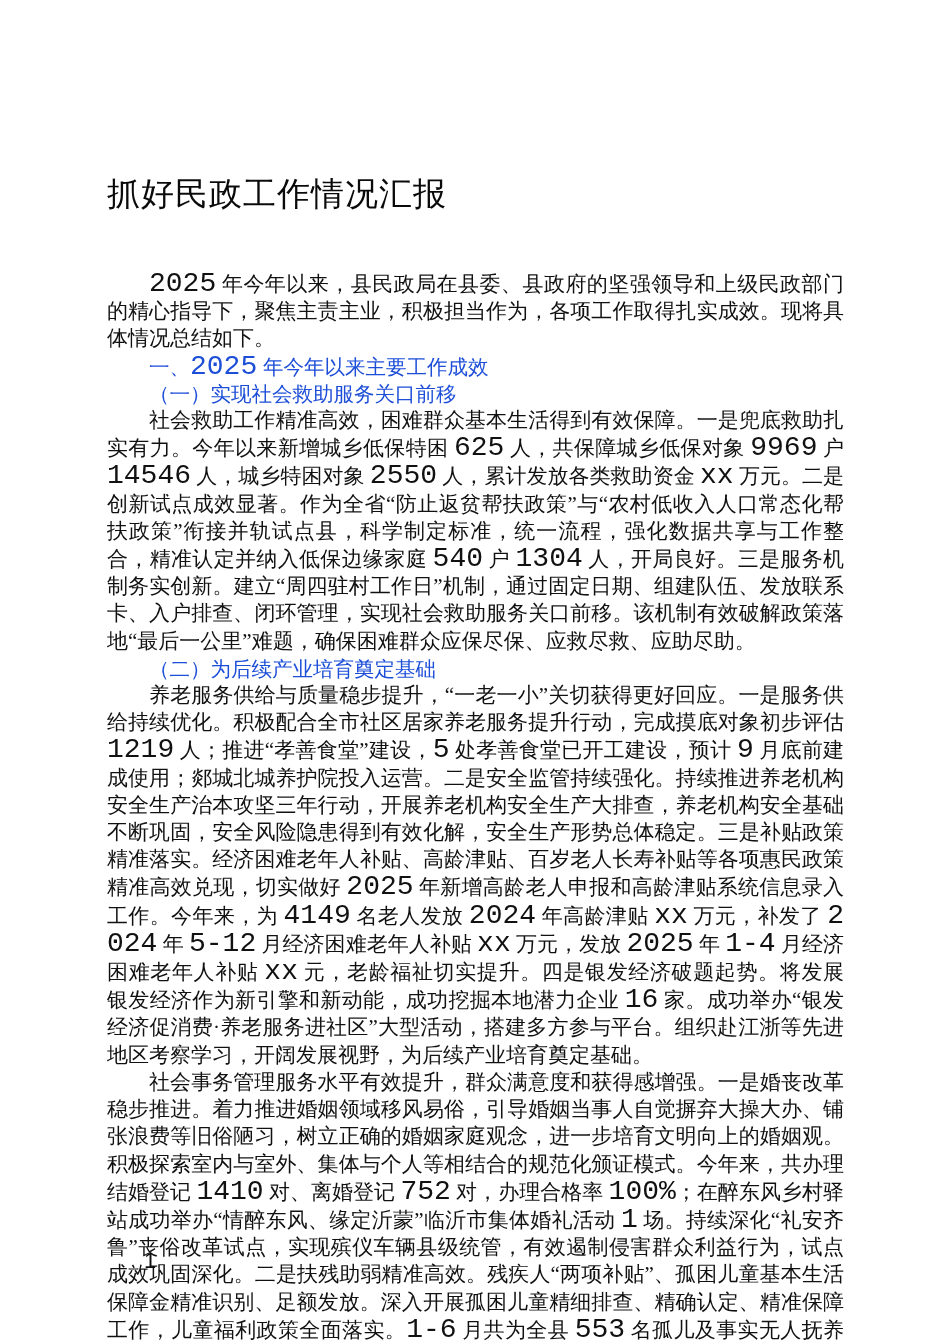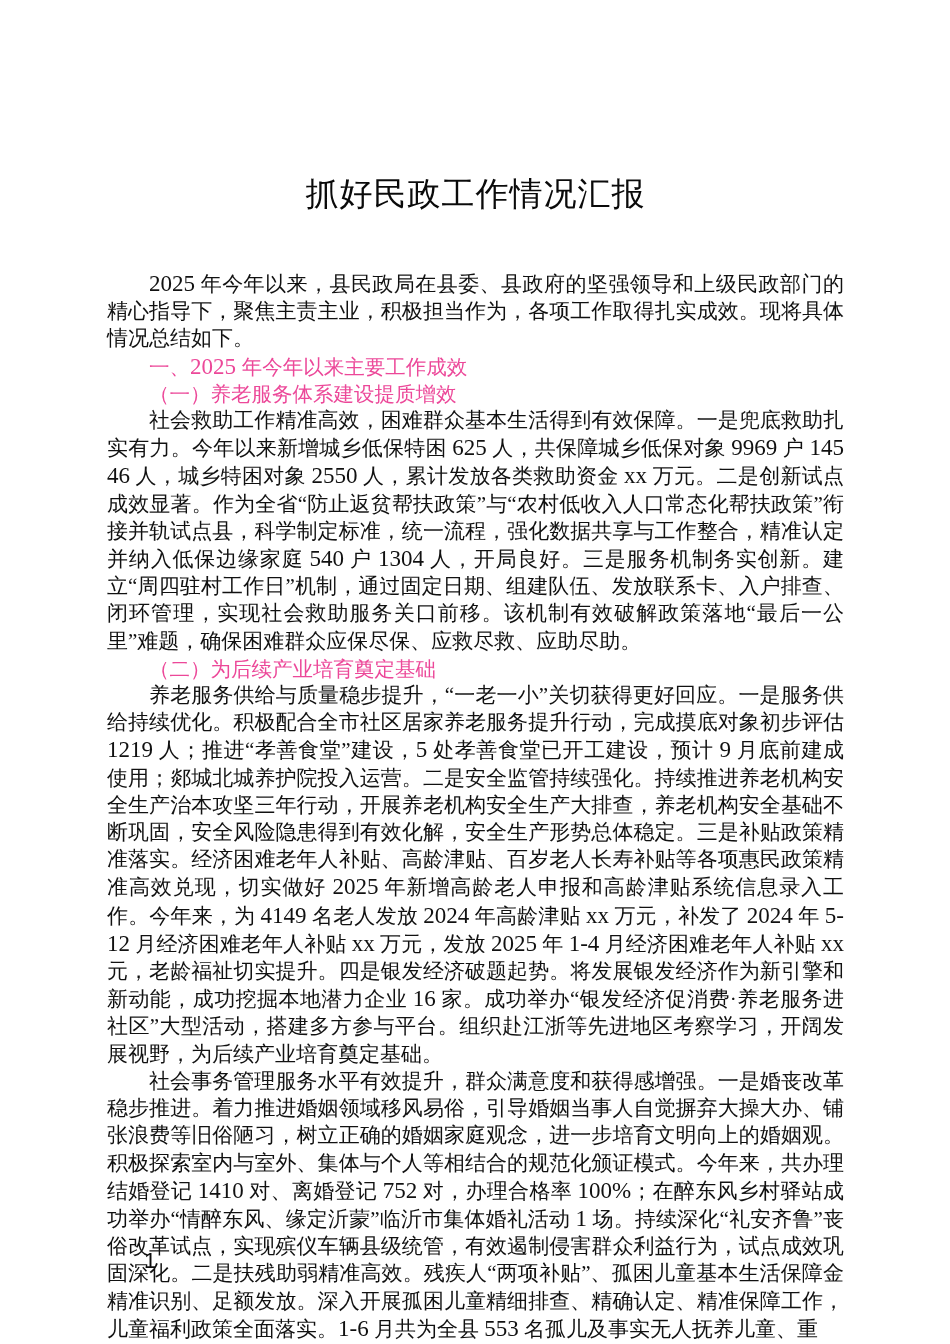--- a/index.html
+++ b/index.html
@@ -19,21 +19,20 @@
     position: absolute;
     left: 107px;
     top: 172px;
     width: 737px;
   }
   .doc-title {
     font-family: Liberation Sans, sans-serif;
     font-size: 33px;
     line-height: 44px;
     font-weight: 400;
-    text-align: center;
     color: #0a0a0a;
     letter-spacing: 1px;
     margin: 0 0 0 0;
     padding: 0;
   }
   .spacer-after-title {
     height: 54px;
   }
   p.body-para {
     font-family: "Liberation Serif", "DejaVu Serif", serif;
@@ -45,31 +44,31 @@
     text-align: justify;
     text-justify: inter-ideograph;
     text-indent: 42px;
     word-break: break-all;
     letter-spacing: 0px;
   }
   p.heading-para {
     font-family: "Liberation Sans", "DejaVu Sans", sans-serif;
     font-size: 20.5px;
     line-height: 27.2px;
-    color: #ec4899;
+    color: #1d4ed8;
     margin: 0;
     padding: 0;
     text-align: left;
     text-indent: 42px;
     word-break: break-all;
   }
   
   .num {
-    font-family: Liberation Serif, serif;
-    font-size: 23px;
+    font-family: Liberation Mono, monospace;
+    font-size: 28px;
     letter-spacing: 0px;
   }
   .page-number {
     position: absolute;
     left: 144px;
     top: 1248px;
     font-family: "Liberation Sans", "DejaVu Sans", sans-serif;
     font-size: 22px;
     color: #0d0d0d;
   }
@@ -82,21 +81,21 @@
   <div class="content">
 
     <h1 class="doc-title">抓好民政工作情况汇报</h1>
 
     <div class="spacer-after-title"></div>
 
     <p class="body-para"><span class="num">2025</span> 年今年以来，县民政局在县委、县政府的坚强领导和上级民政部门的精心指导下，聚焦主责主业，积极担当作为，各项工作取得扎实成效。现将具体情况总结如下。</p>
 
     <p class="heading-para">一、<span class="num">2025</span> 年今年以来主要工作成效</p>
 
-    <p class="heading-para">（一）养老服务体系建设提质增效</p>
+    <p class="heading-para">（一）实现社会救助服务关口前移</p>
 
     <p class="body-para">社会救助工作精准高效，困难群众基本生活得到有效保障。一是兜底救助扎实有力。今年以来新增城乡低保特困 <span class="num">625</span> 人，共保障城乡低保对象 <span class="num">9969</span> 户 <span class="num">14546</span> 人，城乡特困对象 <span class="num">2550</span> 人，累计发放各类救助资金 <span class="num">xx</span> 万元。二是创新试点成效显著。作为全省“防止返贫帮扶政策”与“农村低收入人口常态化帮扶政策”衔接并轨试点县，科学制定标准，统一流程，强化数据共享与工作整合，精准认定并纳入低保边缘家庭 <span class="num">540</span> 户 <span class="num">1304</span> 人，开局良好。三是服务机制务实创新。建立“周四驻村工作日”机制，通过固定日期、组建队伍、发放联系卡、入户排查、闭环管理，实现社会救助服务关口前移。该机制有效破解政策落地“最后一公里”难题，确保困难群众应保尽保、应救尽救、应助尽助。</p>
 
     <p class="heading-para">（二）为后续产业培育奠定基础</p>
 
     <p class="body-para">养老服务供给与质量稳步提升，“一老一小”关切获得更好回应。一是服务供给持续优化。积极配合全市社区居家养老服务提升行动，完成摸底对象初步评估 <span class="num">1219</span> 人；推进“孝善食堂”建设，<span class="num">5</span> 处孝善食堂已开工建设，预计 <span class="num">9</span> 月底前建成使用；郯城北城养护院投入运营。二是安全监管持续强化。持续推进养老机构安全生产治本攻坚三年行动，开展养老机构安全生产大排查，养老机构安全基础不断巩固，安全风险隐患得到有效化解，安全生产形势总体稳定。三是补贴政策精准落实。经济困难老年人补贴、高龄津贴、百岁老人长寿补贴等各项惠民政策精准高效兑现，切实做好 <span class="num">2025</span> 年新增高龄老人申报和高龄津贴系统信息录入工作。今年来，为 <span class="num">4149</span> 名老人发放 <span class="num">2024</span> 年高龄津贴 <span class="num">xx</span> 万元，补发了 <span class="num">2024</span> 年 <span class="num">5-12</span> 月经济困难老年人补贴 <span class="num">xx</span> 万元，发放 <span class="num">2025</span> 年 <span class="num">1-4</span> 月经济困难老年人补贴 <span class="num">xx</span> 元，老龄福祉切实提升。四是银发经济破题起势。将发展银发经济作为新引擎和新动能，成功挖掘本地潜力企业 <span class="num">16</span> 家。成功举办“银发经济促消费·养老服务进社区”大型活动，搭建多方参与平台。组织赴江浙等先进地区考察学习，开阔发展视野，为后续产业培育奠定基础。</p>
 
 
     <p class="body-para">社会事务管理服务水平有效提升，群众满意度和获得感增强。一是婚丧改革稳步推进。着力推进婚姻领域移风易俗，引导婚姻当事人自觉摒弃大操大办、铺张浪费等旧俗陋习，树立正确的婚姻家庭观念，进一步培育文明向上的婚姻观。积极探索室内与室外、集体与个人等相结合的规范化颁证模式。今年来，共办理结婚登记 <span class="num">1410</span> 对、离婚登记 <span class="num">752</span> 对，办理合格率 <span class="num">100%</span>；在醉东风乡村驿站成功举办“情醉东风、缘定沂蒙”临沂市集体婚礼活动 <span class="num">1</span> 场。持续深化“礼安齐鲁”丧俗改革试点，实现殡仪车辆县级统管，有效遏制侵害群众利益行为，试点成效巩固深化。二是扶残助弱精准高效。残疾人“两项补贴”、孤困儿童基本生活保障金精准识别、足额发放。深入开展孤困儿童精细排查、精确认定、精准保障工作，儿童福利政策全面落实。<span class="num">1-6</span> 月共为全县 <span class="num">553</span> 名孤儿及事实无人抚养儿童、重</p>
 

